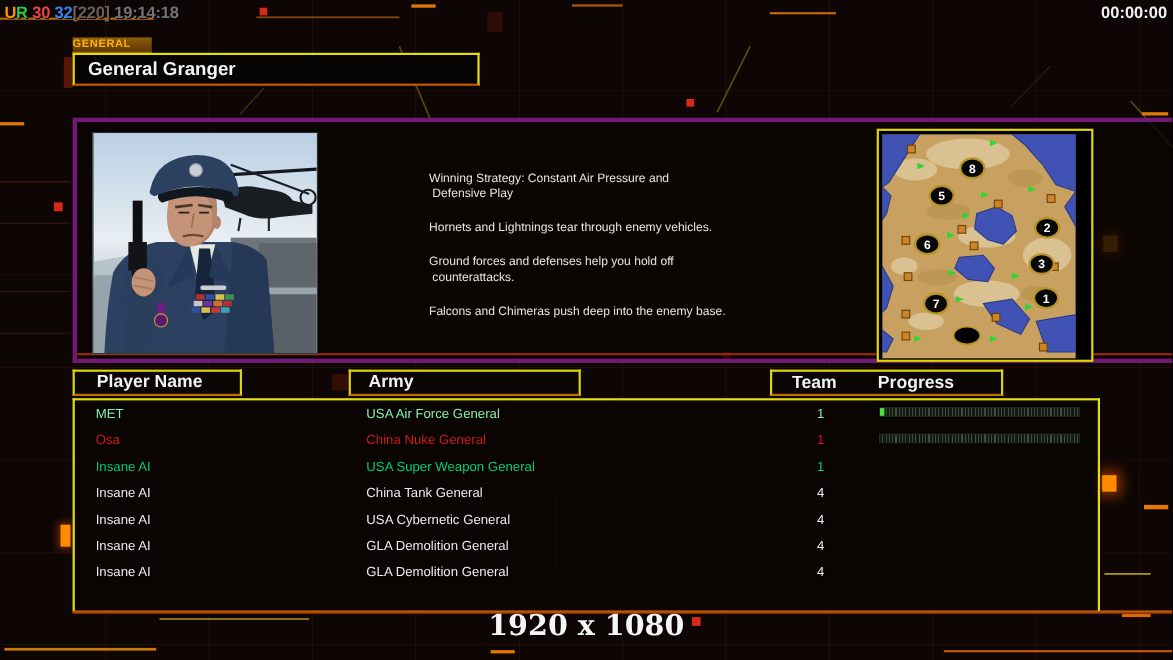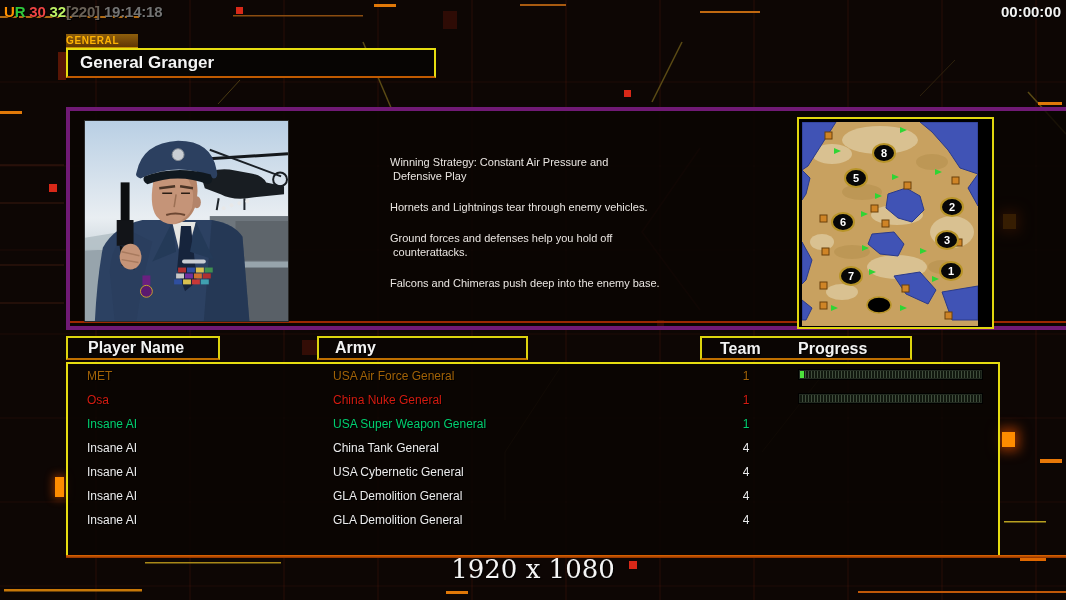--- a/index.html
+++ b/index.html
@@ -80,21 +80,21 @@
   .pbar{
     width:185px;height:11px;position:relative;box-sizing:border-box;
     background:#11180f;border:1px solid #000;box-shadow:inset 0 0 0 1px #222a20;
     background-image:repeating-linear-gradient(90deg,rgba(110,130,105,.5) 0 1px,rgba(0,0,0,0) 1px 3px);
   }
   .pbar-fill{position:absolute;left:1px;top:1px;bottom:1px;background:#4ce33c;}
 
   
   #bottom-line{left:66px;top:555px;width:1000px;height:3px;background:linear-gradient(#e06800,#8c2f00);z-index:4;}
   #resolution{left:66px;top:554px;width:934px;text-align:center;z-index:5;
-    font-family:"DejaVu Serif","Liberation Serif",serif;font-size:26px;color:#f5f5f5;text-shadow:1px 1px 1px #000;}
+    font-family:"DejaVu Serif","Liberation Serif",serif;font-size:26px;color:#f5f5f5;text-shadow:1px 1px 1px #000;font-weight:bold;}
 </style>
 </head>
 <body>
 
 <div id="screen">
 
   <svg id="decor" width="1066" height="600" viewBox="0 0 1066 600">
 
     <path d="M96 0V600M190 0V600M284 0V600M378 0V600M472 0V600M566 0V600M660 0V600M754 0V600M848 0V600M942 0V600M1036 0V600" stroke="rgba(150,40,24,0.20)" stroke-width="1"></path>
     <path d="M0 82H1066M0 166H1066M0 250H1066M0 334H1066M0 418H1066M0 502H1066M0 586H1066" stroke="rgba(150,60,30,0.12)" stroke-width="1"></path>
@@ -135,21 +135,21 @@
     <rect x="302" y="340" width="17" height="15" fill="#330d06"></rect>
     <rect x="726" y="336" width="17" height="15" fill="#3c1007"></rect>
     <rect x="58" y="52" width="8" height="28" fill="#581505"></rect>
   </svg>
 
   <div class="glow-sq abs" style="left:1003px;top:214px;width:13px;height:15px;"></div>
   <div class="glow-sq abs" style="left:1002px;top:432px;width:13px;height:15px;"></div>
   <div class="glow-sq abs" style="left:55px;top:477px;width:9px;height:20px;box-shadow:0 0 8px 2px rgba(255,90,0,.45);"></div>
 
   <div id="topbar-left" class="abs">
-    <span class="tight" style="color:#ff9000">U</span><span style="color:#2ec83c">R</span><span style="color:#ef4444">30</span><span class="tight" style="color:#bef264">32</span><span style="color:#6a6258">[220]</span><span style="color:#737373">19:14:18</span>
+    <span class="tight" style="color:#ff9000">U</span><span style="color:#2ec83c">R</span><span style="color:#ef4444">30</span><span class="tight" style="color:#3b82f6">32</span><span style="color:#6a6258">[220]</span><span style="color:#737373">19:14:18</span>
   </div>
   <div id="topbar-right" class="abs">00:00:00</div>
 
   <div id="general-tab" class="abs">GENERAL</div>
   <div id="title-box" class="abs">General Granger</div>
 
   <div id="main-panel" class="abs">
     <div class="red-accent"></div>
 
     <div id="portrait">
@@ -326,21 +326,21 @@
 
   <div id="hdr-player" class="hdr-box abs">Player Name</div>
   <div id="hdr-teamprog" class="hdr-box abs">
     <span class="lbl-team">Team</span>
     <span class="lbl-prog">Progress</span>
   </div>
   <div id="hdr-army" class="hdr-box abs">Army</div>
 
   <div id="lower-panel" class="abs">
 
-    <div class="player-row" style="color:#a16207">
+    <div class="player-row" style="color:#86efac">
       <span class="c-name">MET</span>
       <span class="c-army">USA Air Force General</span>
       <span class="c-team">1</span>
       <span class="c-prog"><span class="pbar" style="display:inline-block;"><span class="pbar-fill" style="width:4px"></span></span></span>
     </div>
 
     <div class="player-row" style="color:#d31b10">
       <span class="c-name">Osa</span>
       <span class="c-army">China Nuke General</span>
       <span class="c-team">1</span>

